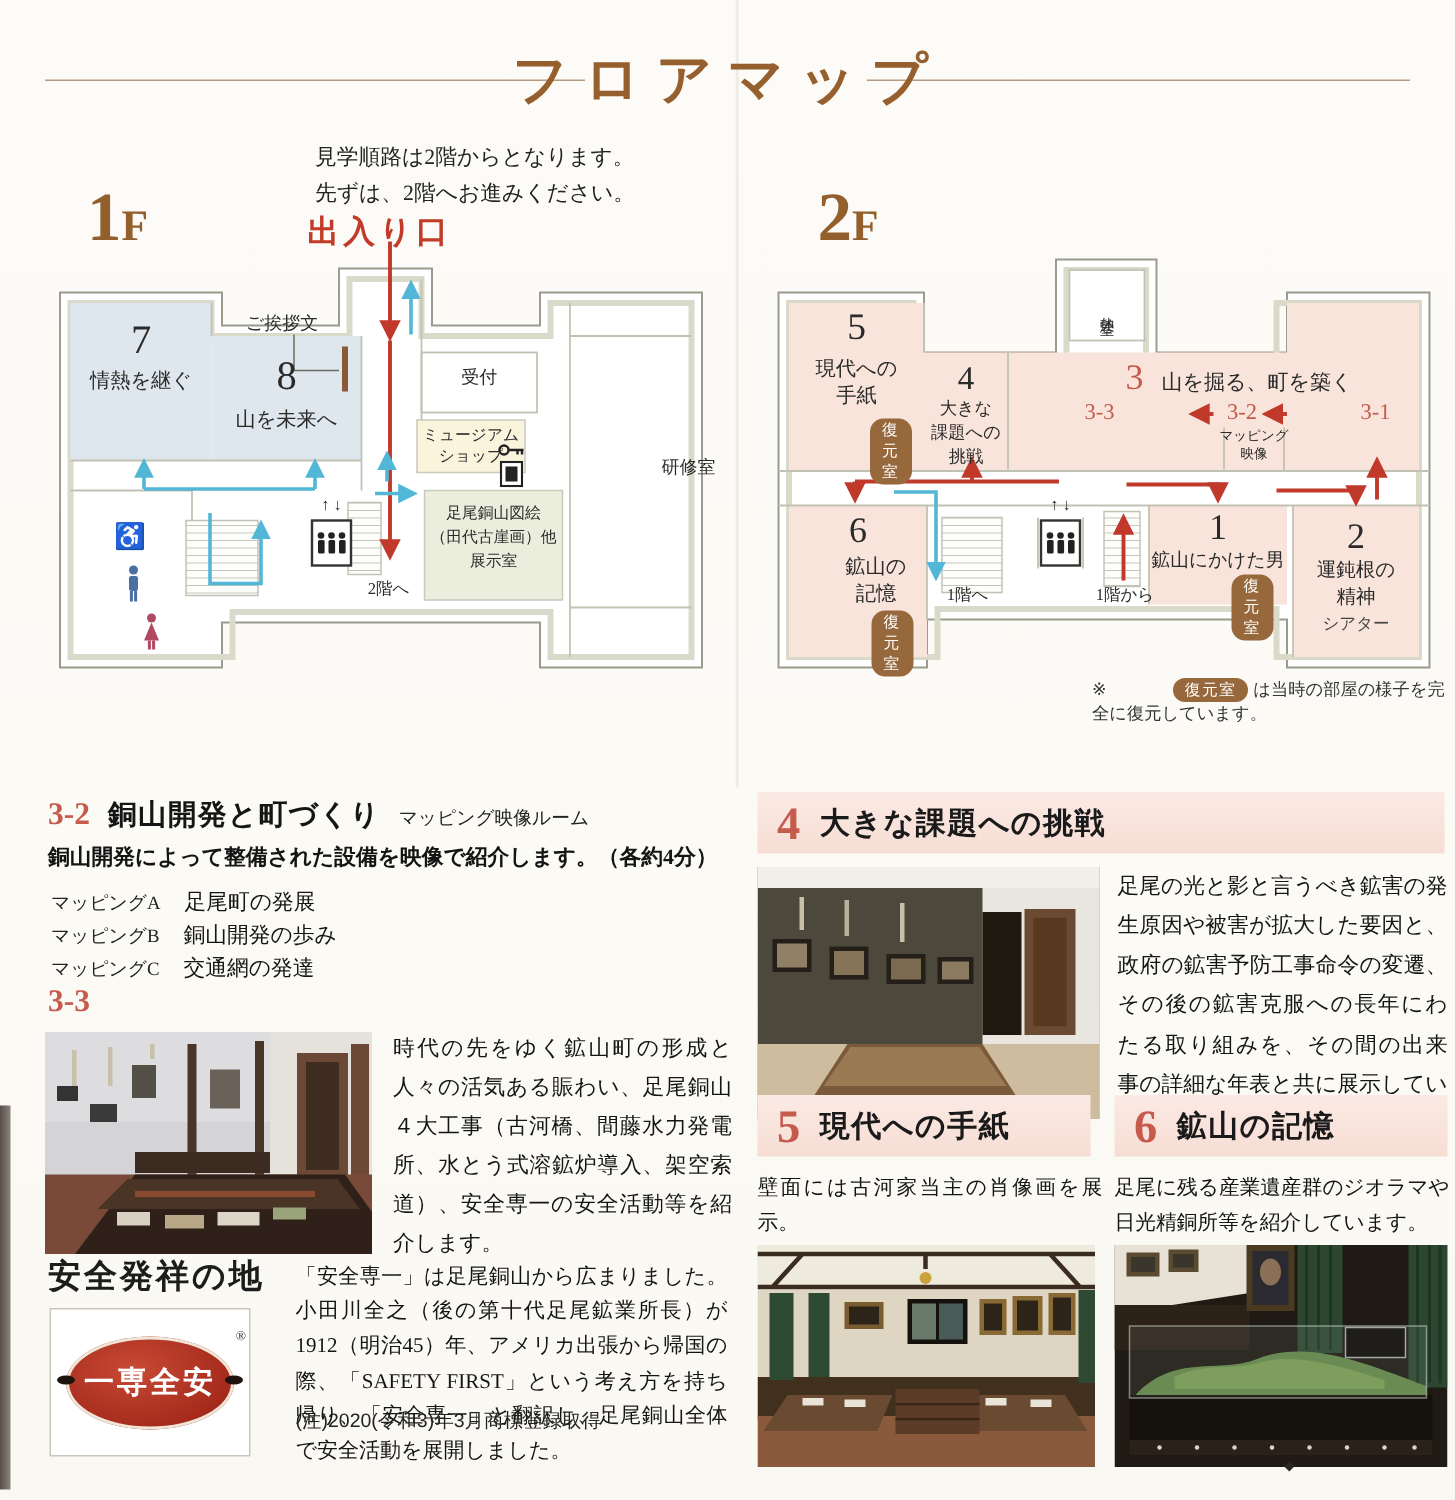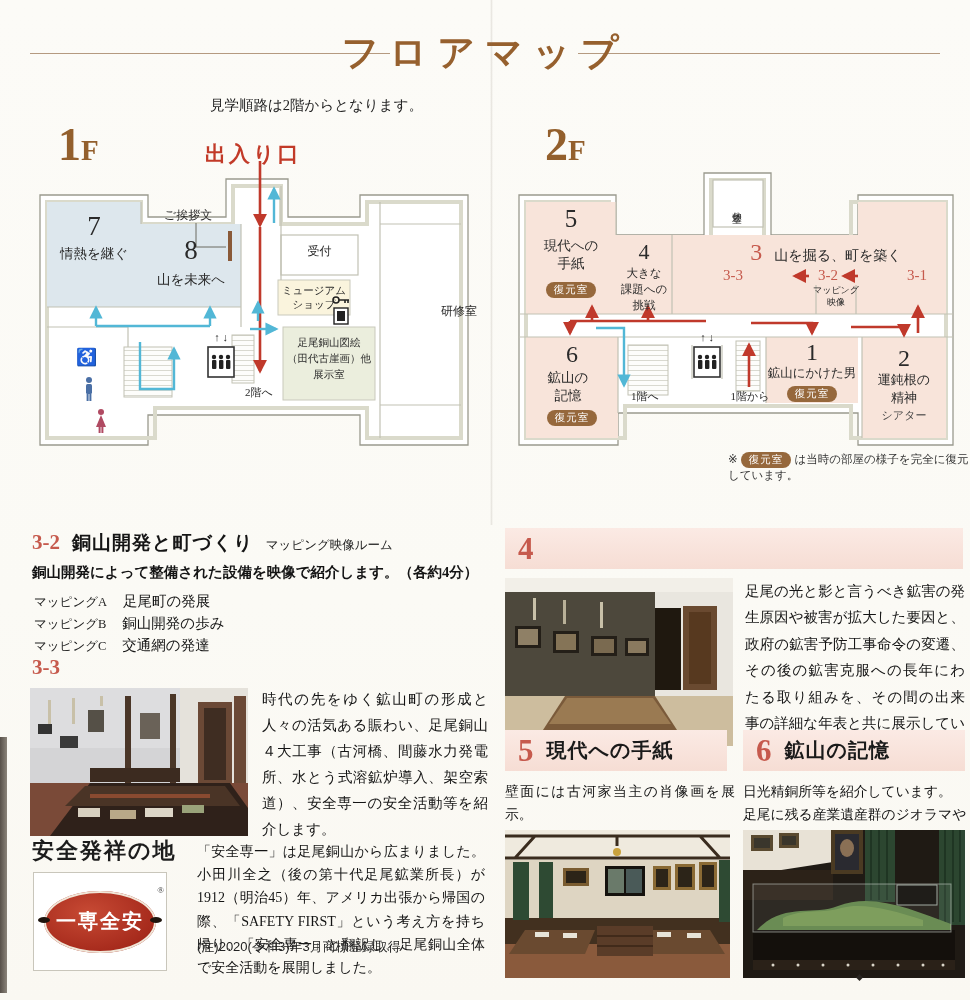--- a/index.html
+++ b/index.html
@@ -21,21 +21,21 @@
   .entrance { position:absolute; left:205px; top:140px; font-size:21px; font-weight:bold;
     color:#c23a28; letter-spacing:3px; }
   
   .plan { position:absolute; width:460px; height:322px; }
   .plan svg { position:absolute; left:0; top:0; }
   .plan .lbl { position:absolute; text-align:center; color:#2a2a2a; }
   .num-blue { color:#7b9cb3; font-size:27px; }
   .num-red  { color:#c65a4d; font-size:25px; }
   .badge { display:inline-block; background:#96683c; color:#fff; font-size:10.5px;
     padding:1px 8px; border-radius:9px; letter-spacing:1px;
-    font-family:"Liberation Sans","DejaVu Sans",sans-serif; }
+    font-family:"Liberation Sans","DejaVu Sans",sans-serif;margin-left:41px; }
   .vtext { writing-mode:vertical-rl; font-size:9.5px; letter-spacing:1px; }
   .restore-note { position:absolute; left:728px; top:452px; font-size:11.5px; color:#333;
     font-family:"Liberation Sans","DejaVu Sans",sans-serif; }
   
   .sec-head { position:absolute; display:flex; align-items:baseline; gap:12px; }
   .sec-num { color:#c65a4d; font-size:21px; font-weight:bold; }
   .sec-title { font-size:19px; font-weight:bold; color:#151515; letter-spacing:1px; }
   .sec-sub { font-size:12.5px; color:#222; }
   .body-text { position:absolute; font-size:14.5px; line-height:1.74; text-align:justify; color:#141414; }
   .map-row { position:absolute; display:flex; align-items:baseline; gap:16px; }
@@ -65,20 +65,21 @@
 </style>
 </head>
 <body>
 
 <div class="rule" style="left:30px; width:360px;"></div>
 <div class="rule" style="left:578px; width:362px;"></div>
 <div class="page-title">フロアマップ</div>
 
 <div class="intro">
   <div>見学順路は2階からとなります。</div>
+  <div>先ずは、2階へお進みください。</div>
 </div>
 
 <div class="abs" style="left:58px; top:118px;"><span class="floor-big">1</span><span class="floor-small">F</span></div>
 <div class="abs" style="left:545px; top:118px;"><span class="floor-big">2</span><span class="floor-small">F</span></div>
 <div class="entrance">出入り口</div>
 
 <div class="plan" style="left:28px; top:135px;">
   <svg width="460" height="322" viewBox="0 0 460 322">
     <defs>
       <marker id="f1ar" viewBox="0 0 10 10" refX="8" refY="5" markerWidth="5.5" markerHeight="5.5" orient="auto">
@@ -262,21 +263,21 @@
     <span style="font-size:14px; margin-left:8px;">山を掘る、町を築く</span>
   </div>
   <div class="lbl" style="left:206px; top:132px; width:42px; font-size:15px; color:#c65a4d;">3-3</div>
   <div class="lbl" style="left:306px; top:132px; width:32px; font-size:15px; color:#c65a4d;">3-2</div>
   <div class="lbl" style="left:390px; top:132px; width:42px; font-size:15px; color:#c65a4d;">3-1</div>
   <div class="lbl" style="left:306px; top:150px; width:48px; font-size:9px; line-height:1.3;">
     <div>マッピング</div>
       <div>映像</div>
   </div>
   <div class="lbl num-red" style="left:20px; top:206px; width:92px; font-size:24px;">6</div>
-  <div class="lbl" style="left:16px; top:234px; width:92px; font-size:13.5px; line-height:1.35;">
+  <div class="lbl" style="left:32px; top:234px; width:92px; font-size:13.5px; line-height:1.35;">
     <div>鉱山の</div>
       <div>記憶</div>
   </div>
   <div class="lbl" style="left:34px; top:272px; width:64px;"><span class="badge">復元室</span></div>
   <div class="lbl num-red" style="left:260px; top:204px; width:92px; font-size:24px;">1</div>
   <div class="lbl" style="left:256px; top:230px; width:100px; font-size:12.5px;">鉱山にかけた男</div>
   <div class="lbl" style="left:274px; top:248px; width:64px;"><span class="badge">復元室</span></div>
   <div class="lbl num-red" style="left:356px; top:210px; width:84px; font-size:24px;">2</div>
   <div class="lbl" style="left:356px; top:236px; width:84px; font-size:13px; line-height:1.35;">
     <div>運鈍根の</div>
@@ -353,20 +354,21 @@
     <span class="logo-wing" style="right:-6px; top:26px;"></span>
     <span class="logo-text">一専全安</span>
     <span class="logo-reg">®</span>
   </div>
 </div>
 <div class="body-text" style="left:197px; top:840px; width:288px; font-size:14px; line-height:1.66;">「安全専一」は足尾銅山から広まりました。小田川全之（後の第十代足尾鉱業所長）が1912（明治45）年、アメリカ出張から帰国の際、「SAFETY FIRST」という考え方を持ち帰り、「安全専一」と翻訳し、足尾銅山全体で安全活動を展開しました。</div>
 <div class="safety-note" style="left:197px; top:938px; width:288px; text-align:left;">(注)2020(令和3)年3月商標登録取得</div>
 
 <div class="banner" style="left:505px; top:528px; width:458px;">
   <span class="bn-num">4</span>
+  <span class="bn-title">大きな課題への挑戦</span>
 </div>
 <svg class="photo" style="left:505px; top:578px;" width="228" height="168">
   <rect width="228" height="168" fill="#4d483c"></rect>
   <rect x="0" y="0" width="228" height="14" fill="#f2efe8"></rect>
   <rect x="150" y="14" width="78" height="106" fill="#e9e6df"></rect>
   <rect x="150" y="30" width="26" height="82" fill="#1f180f"></rect>
   <rect x="178" y="28" width="34" height="84" fill="#6a4a30"></rect>
     <rect x="184" y="34" width="22" height="72" fill="#57391f"></rect>
   <g>
     <rect x="10" y="48" width="26" height="22" fill="#241f18"></rect>
@@ -426,22 +428,22 @@
     <rect x="58" y="103" width="14" height="5" fill="#e8e4d8"></rect>
   <rect x="152" y="102" width="14" height="5" fill="#e8e4d8"></rect>
     <rect x="182" y="103" width="14" height="5" fill="#e8e4d8"></rect>
 </svg>
 
 <div class="banner" style="left:743px; top:730px; width:222px;">
   <span class="bn-num">6</span>
   <span class="bn-title">鉱山の記憶</span>
 </div>
 <div class="body-text" style="left:743px; top:780px; width:225px; font-size:13.8px; line-height:1.7;">
+  <div>足尾に残る産業遺産群のジオラマや</div>
   <div>日光精銅所等を紹介しています。</div>
-  <div>足尾に残る産業遺産群のジオラマや</div>
 </div>
 <svg class="photo" style="left:743px; top:830px;" width="222" height="148">
   <rect width="222" height="148" fill="#1f1a14"></rect>
   <polygon points="0,0 90,0 90,32 0,46" fill="#e8e2d6"></polygon>
   <rect x="8" y="5" width="22" height="16" fill="#5a4a30"></rect>
     <rect x="11" y="8" width="16" height="10" fill="#3a362c"></rect>
   <rect x="36" y="3" width="20" height="15" fill="#5a4a30"></rect>
     <rect x="39" y="6" width="14" height="9" fill="#3a362c"></rect>
   <rect x="0" y="40" width="90" height="30" fill="#2c2218"></rect>
   <rect x="88" y="0" width="32" height="44" fill="#4a3a22"></rect>

